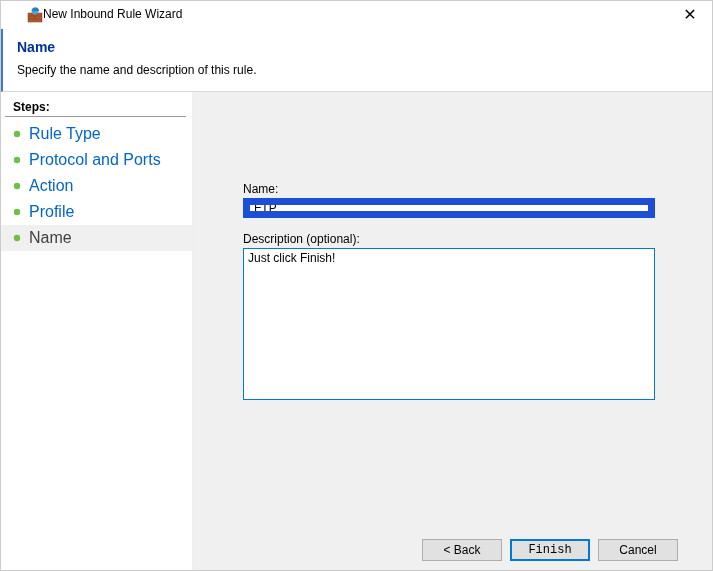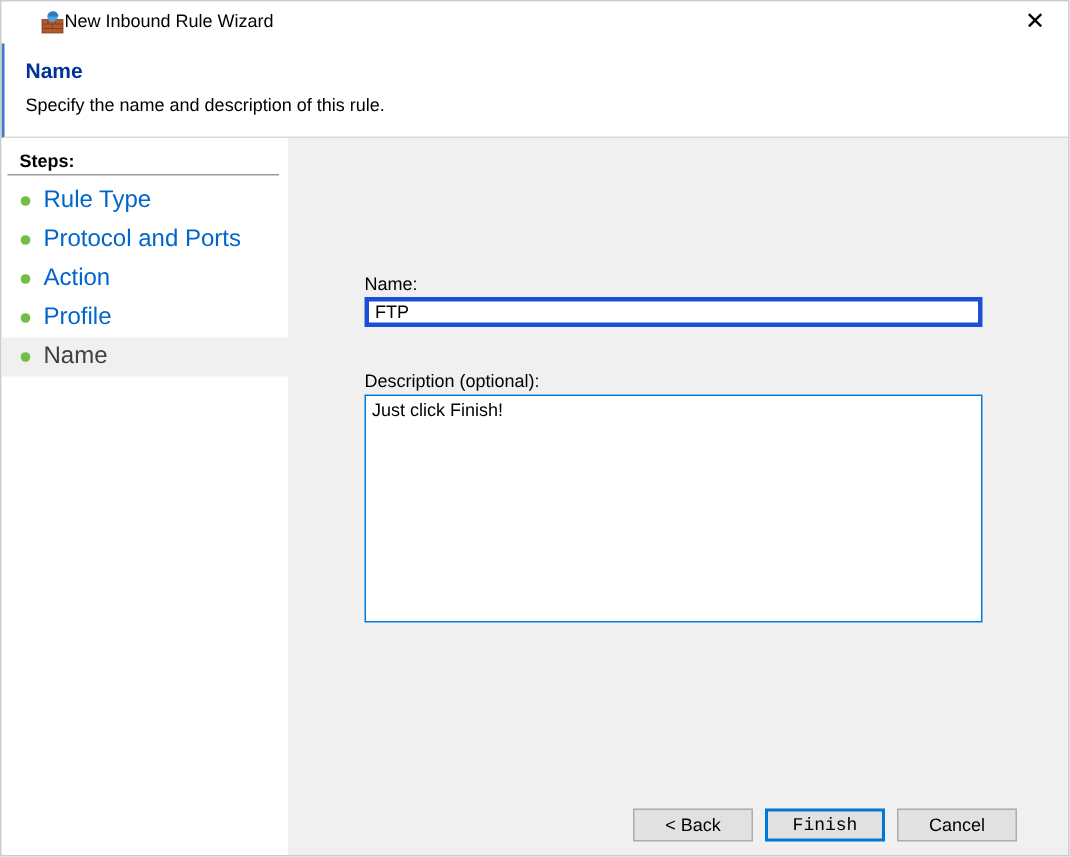--- a/index.html
+++ b/index.html
@@ -98,29 +98,29 @@
     position: relative;
     padding: 90px 30px 0 50px;
   }
   .field-label {
     font-size: 12px;
     margin-bottom: 2px;
   }
   .name-input {
     width: 412px;
     height: 20px;
-    border: 3px solid #1d4ed8;
+    border: 7px solid #1d4ed8;
     background: #fff;
     font-family: inherit;
     font-size: 12px;
     padding: 1px 4px;
     outline: none;
   }
   .desc-wrap {
-    margin-top: 29px;
+    margin-top: 14px;
   }
   .desc-input {
     width: 412px;
     height: 152px;
     border: 1px solid #0078d7;
     background: #fff;
     font-family: inherit;
     font-size: 12px;
     padding: 2px 4px;
     resize: none;

